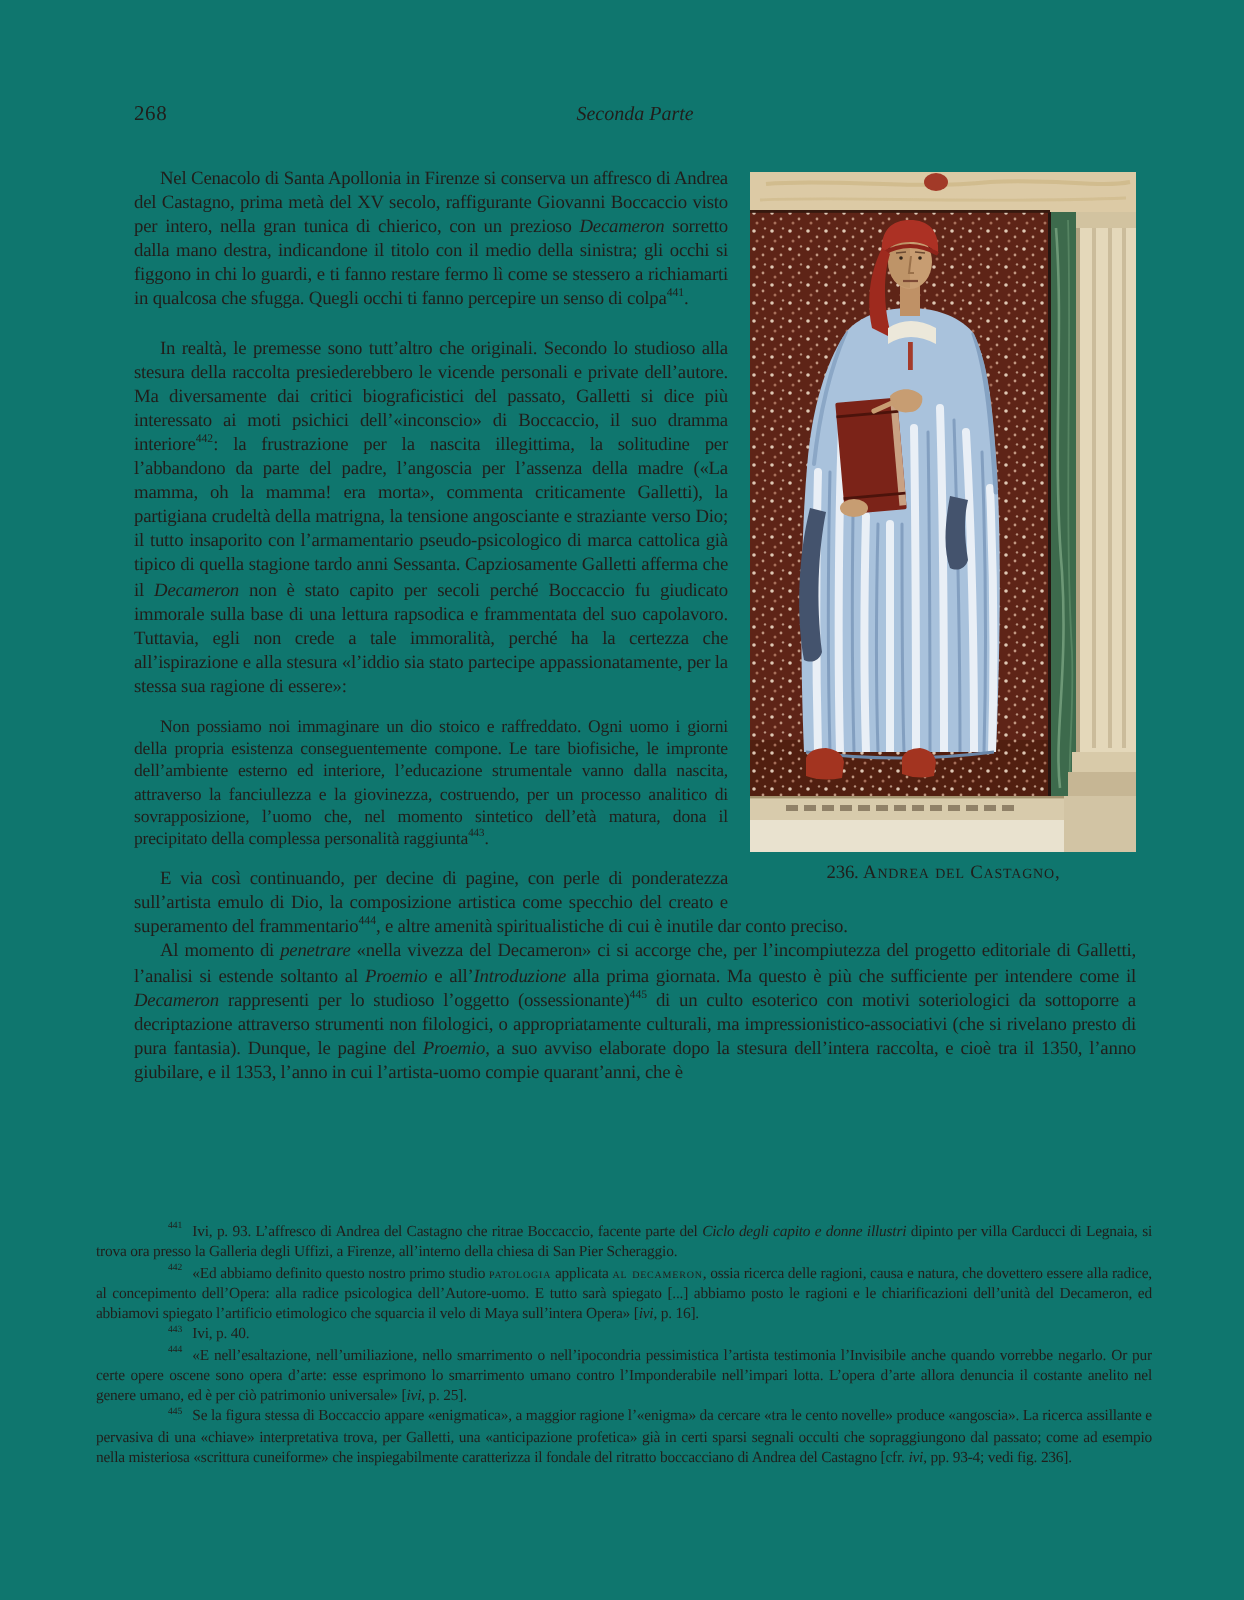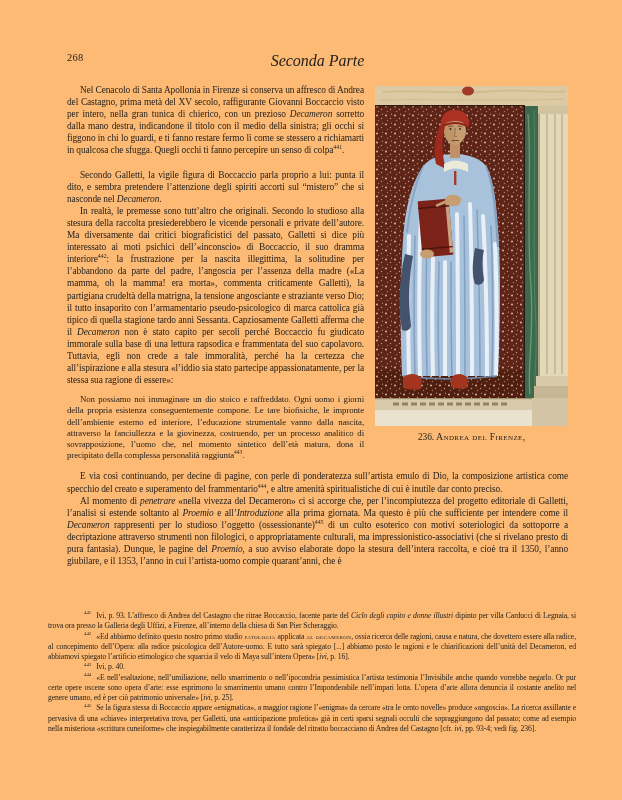--- a/index.html
+++ b/index.html
@@ -1,20 +1,20 @@
 <!DOCTYPE html>
 <html lang="it"><head>
 <meta charset="utf-8">
 <style>
   html,body{margin:0;padding:0;}
   body{background:#e8e8e8;font-family:"Liberation Serif","DejaVu Serif",serif;}
-  .page{position:relative;width:622px;height:800px;background:#fdba74;margin:0 auto;overflow:hidden;color:#211e1b;}
+  .page{position:relative;width:622px;height:800px;background:#0f766e;margin:0 auto;overflow:hidden;color:#211e1b;}
   
   .page-number{position:absolute;left:67px;top:52px;font-size:10.5px;letter-spacing:.3px;}
-  .running-head{position:absolute;left:67px;top:52px;width:501px;text-align:center;font-style:italic;font-size:16px;}
+  .running-head{position:absolute;left:67px;top:52px;width:501px;text-align:center;font-style:italic;font-size:10px;}
   
   .text-block{position:absolute;left:67px;top:84px;width:501px;font-size:9.4px;line-height:12.1px;text-align:justify;letter-spacing:-0.1px;hyphens:auto;}
   .text-block p{margin:0;text-indent:13px;}
   p.para-gap{margin-bottom:12px;}
   blockquote.quote{margin:8px 0 9px 0;font-size:8.8px;line-height:11.2px;text-align:justify;text-indent:13px;}
   sup{font-size:.62em;line-height:0;vertical-align:super;letter-spacing:0;}
   i{font-style:italic;}
   .sc{font-variant:small-caps;letter-spacing:.4px;}
   
   figure.fresco{float:right;width:193px;margin:2px 0 6px 11px;}
@@ -146,26 +146,25 @@
         <g>
           <rect x="0" y="0" width="193" height="20" fill="#dccaa5"></rect>
           <path d="M8,6 C40,3 80,9 120,5 C150,3 175,8 190,5" stroke="#c9b27e" stroke-width="2" fill="none" opacity="0.6"></path>
           <path d="M5,14 C50,12 110,16 188,13" stroke="#cdb887" stroke-width="1.4" fill="none" opacity="0.6"></path>
           <ellipse cx="93" cy="5" rx="6" ry="4.5" fill="#a23a28"></ellipse>
           <rect x="0" y="19" width="150" height="1.4" fill="#36190f"></rect>
         </g>
       </svg>
 
       <figcaption>
-        <div>236. <span class="sc">Andrea del Firenze</span>,</div>
+        <div>236. <span class="sc">Andrea del Castagno</span>,</div>
       </figcaption>
     </figure>
 
     <p class="para-gap">Nel Cenacolo di Santa Apollonia in Firenze si conserva un affresco di Andrea del Castagno, prima metà del XV secolo, raffigurante Giovanni Boccaccio visto per intero, nella gran tunica di chierico, con un prezioso <i>Decameron</i> sorretto dalla mano destra, indicandone il titolo con il medio della sinistra; gli occhi si figgono in chi lo guardi, e ti fanno restare fermo lì come se stessero a richiamarti in qualcosa che sfugga. Quegli occhi ti fanno percepire un senso di colpa<sup>441</sup>.</p>
-    <p>Secondo Galletti, la vigile figura di Boccaccio parla proprio a lui: punta il dito, e sembra pretendere l’attenzione degli spiriti accorti sul “mistero” che si nasconde nel <i>Decameron</i>.</p>
     <p>In realtà, le premesse sono tutt’altro che originali. Secondo lo studioso alla stesura della raccolta presiederebbero le vicende personali e private dell’autore. Ma diversamente dai critici biograficistici del passato, Galletti si dice più interessato ai moti psichici dell’«inconscio» di Boccaccio, il suo dramma interiore<sup>442</sup>: la frustrazione per la nascita illegittima, la solitudine per l’abbandono da parte del padre, l’angoscia per l’assenza della madre («La mamma, oh la mamma! era morta», commenta criticamente Galletti), la partigiana crudeltà della matrigna, la tensione angosciante e straziante verso Dio; il tutto insaporito con l’armamentario pseudo-psicologico di marca cattolica già tipico di quella stagione tardo anni Sessanta. Capziosamente Galletti afferma che il <i>Decameron</i> non è stato capito per secoli perché Boccaccio fu giudicato immorale sulla base di una lettura rapsodica e frammentata del suo capolavoro. Tuttavia, egli non crede a tale immoralità, perché ha la certezza che all’ispirazione e alla stesura «l’iddio sia stato partecipe appassionatamente, per la stessa sua ragione di essere»:</p>
     <blockquote class="quote">Non possiamo noi immaginare un dio stoico e raffreddato. Ogni uomo i giorni della propria esistenza conseguentemente compone. Le tare biofisiche, le impronte dell’ambiente esterno ed interiore, l’educazione strumentale vanno dalla nascita, attraverso la fanciullezza e la giovinezza, costruendo, per un processo analitico di sovrapposizione, l’uomo che, nel momento sintetico dell’età matura, dona il precipitato della complessa personalità raggiunta<sup>443</sup>.</blockquote>
     <p>E via così continuando, per decine di pagine, con perle di ponderatezza sull’artista emulo di Dio, la composizione artistica come specchio del creato e superamento del frammentario<sup>444</sup>, e altre amenità spiritualistiche di cui è inutile dar conto preciso.</p>
     <p>Al momento di <i>penetrare</i> «nella vivezza del Decameron» ci si accorge che, per l’incompiutezza del progetto editoriale di Galletti, l’analisi si estende soltanto al <i>Proemio</i> e all’<i>Introduzione</i> alla prima giornata. Ma questo è più che sufficiente per intendere come il <i>Decameron</i> rappresenti per lo studioso l’oggetto (ossessionante)<sup>445</sup> di un culto esoterico con motivi soteriologici da sottoporre a decriptazione attraverso strumenti non filologici, o appropriatamente culturali, ma impressionistico-associativi (che si rivelano presto di pura fantasia). Dunque, le pagine del <i>Proemio</i>, a suo avviso elaborate dopo la stesura dell’intera raccolta, e cioè tra il 1350, l’anno giubilare, e il 1353, l’anno in cui l’artista-uomo compie quarant’anni, che è</p>
   </div>
 
   <div class="footnotes">
     <p><sup>441</sup><span>Ivi, p. 93. L’affresco di Andrea del Castagno che ritrae Boccaccio, facente parte del <i>Ciclo degli capito e donne illustri</i> dipinto per villa Carducci di Legnaia, si trova ora presso la Galleria degli Uffizi, a Firenze, all’interno della chiesa di San Pier Scheraggio.</span></p>
     <p><sup>442</sup><span>«Ed abbiamo definito questo nostro primo studio <span class="sc">patologia</span> applicata <span class="sc">al decameron</span>, ossia ricerca delle ragioni, causa e natura, che dovettero essere alla radice, al concepimento dell’Opera: alla radice psicologica dell’Autore-uomo. E tutto sarà spiegato [...] abbiamo posto le ragioni e le chiarificazioni dell’unità del Decameron, ed abbiamovi spiegato l’artificio etimologico che squarcia il velo di Maya sull’intera Opera» [<i>ivi</i>, p. 16].</span></p>
     <p><sup>443</sup><span>Ivi, p. 40.</span></p>

